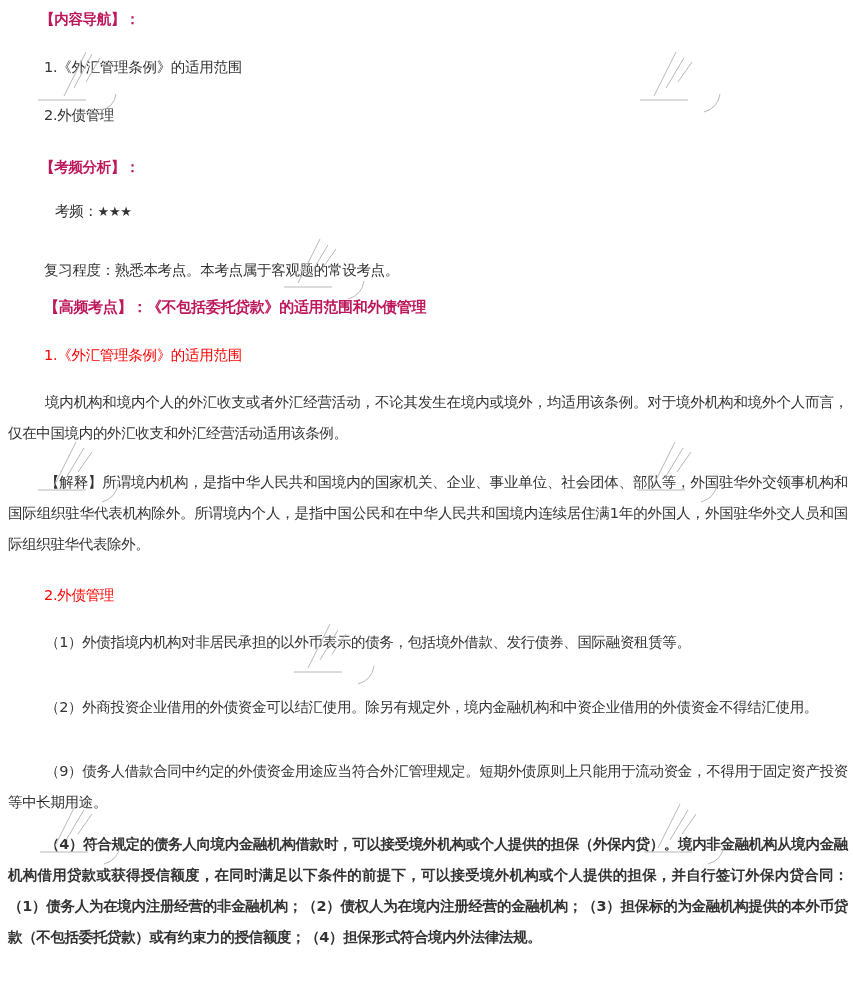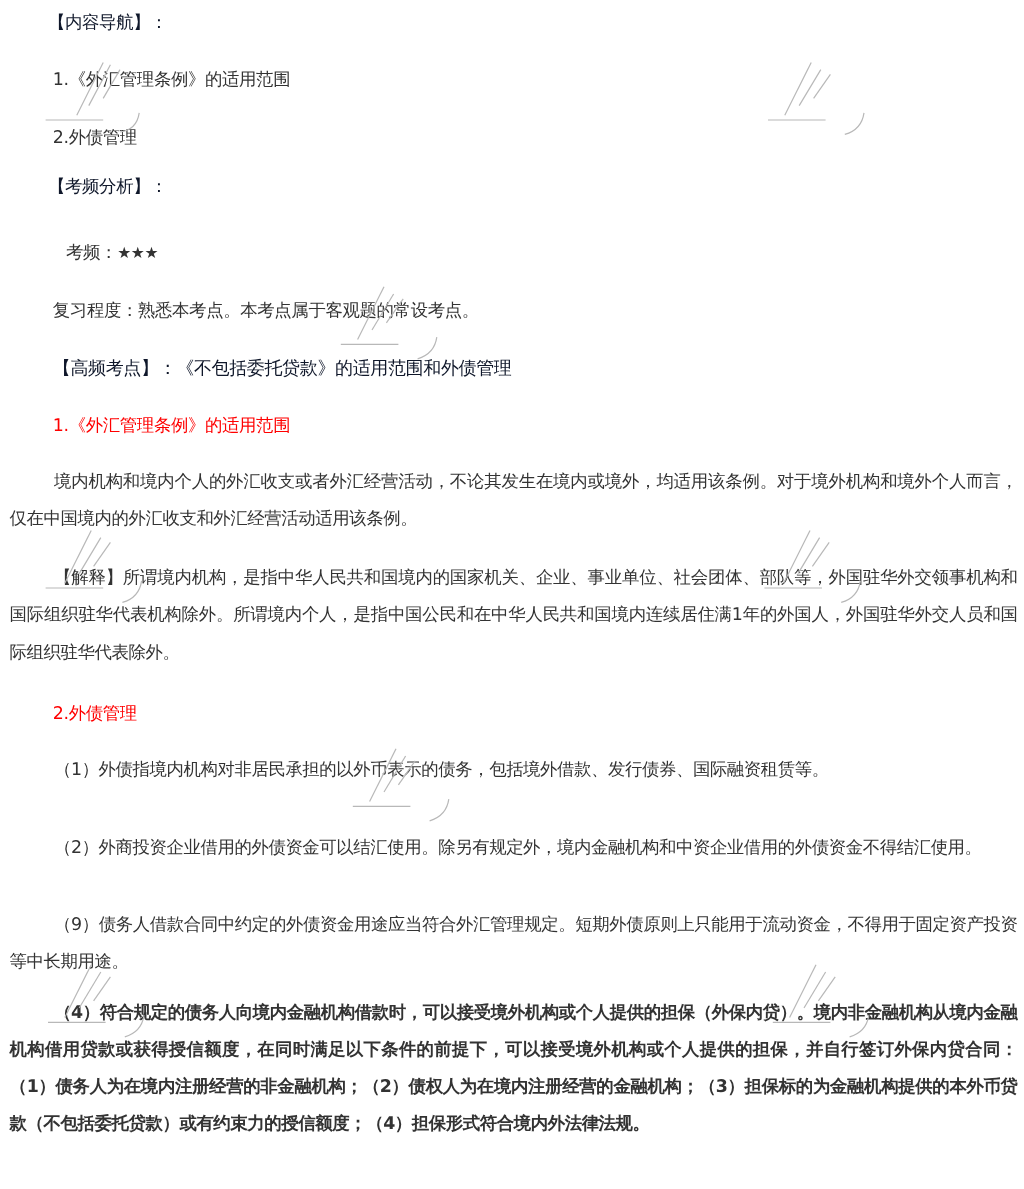--- a/index.html
+++ b/index.html
@@ -7,46 +7,46 @@
     width: 853px; height: 991px; overflow: hidden; position: relative;
     font-family: "DejaVu Sans", "Liberation Sans", sans-serif;
     color: #333333;
     font-size: 14.5px;
   }
   .doc { position: absolute; left: 0; top: 0; width: 853px; }
   .line {
     position: absolute; white-space: nowrap; line-height: 20px;
     letter-spacing: -0.3px;
   }
-  .bold { font-weight: normal; color: #0f172a; }
+  .bold { font-weight: bold; color: #be185d; }
   .red { color: #ff0000; }
   .para {
     position: absolute; left: 8px; width: 840px;
     line-height: 31px; white-space: normal; text-align: justify;
     letter-spacing: -0.35px;
   }
   .indent { text-indent: 37px; }
   .wm {
     position: absolute; width: 90px; height: 70px; pointer-events: none;
   }
 </style>
 </head>
 <body>
 
 <div class="doc">
 
   <div class="line bold" style="left:40px; top:9px;">【内容导航】：</div>
   <div class="line" style="left:44px; top:57px;">1.《外汇管理条例》的适用范围</div>
   <div class="line" style="left:44px; top:105px;">2.外债管理</div>
 
-  <div class="line bold" style="left:40px; top:146px;">【考频分析】：</div>
+  <div class="line bold" style="left:40px; top:157px;">【考频分析】：</div>
   <div class="line" style="left:55px; top:201px;">
     <span>考频：</span><span style="font-size:13px;">★★★</span>
   </div>
-  <div class="line" style="left:44px; top:249px;">复习程度：熟悉本考点。本考点属于客观题的常设考点。</div>
+  <div class="line" style="left:44px; top:260px;">复习程度：熟悉本考点。本考点属于客观题的常设考点。</div>
 
   <div class="line bold" style="left:44px; top:297px; font-size:15px;">【高频考点】：《不包括委托贷款》的适用范围和外债管理</div>
 
   <div class="line red" style="left:44px; top:345px;">1.《外汇管理条例》的适用范围</div>
 
   <div class="para indent" style="top:387px;">境内机构和境内个人的外汇收支或者外汇经营活动，不论其发生在境内或境外，均适用该条例。对于境外机构和境外个人而言，仅在中国境内的外汇收支和外汇经营活动适用该条例。</div>
 
   <div class="para indent" style="top:467px;">【解释】所谓境内机构，是指中华人民共和国境内的国家机关、企业、事业单位、社会团体、部队等，外国驻华外交领事机构和国际组织驻华代表机构除外。所谓境内个人，是指中国公民和在中华人民共和国境内连续居住满1年的外国人，外国驻华外交人员和国际组织驻华代表除外。</div>
 
   <div class="line red" style="left:44px; top:585px;">2.外债管理</div>

